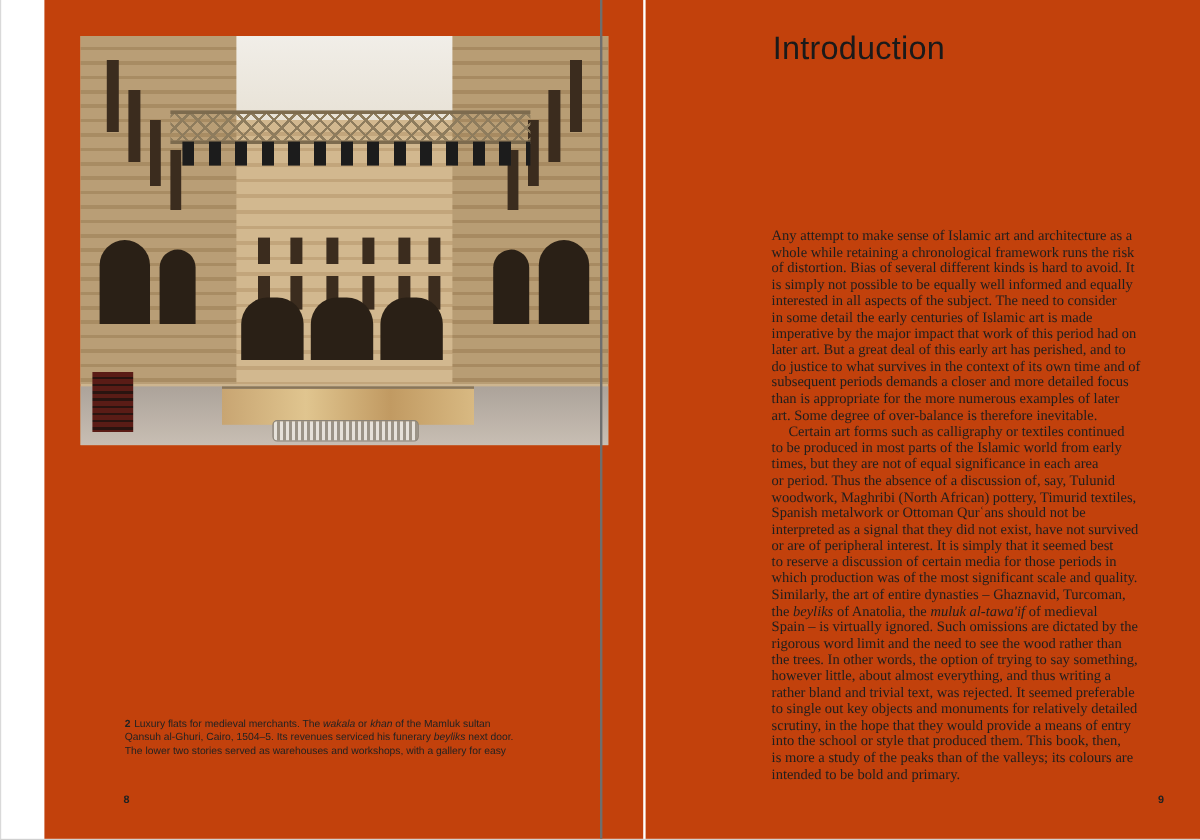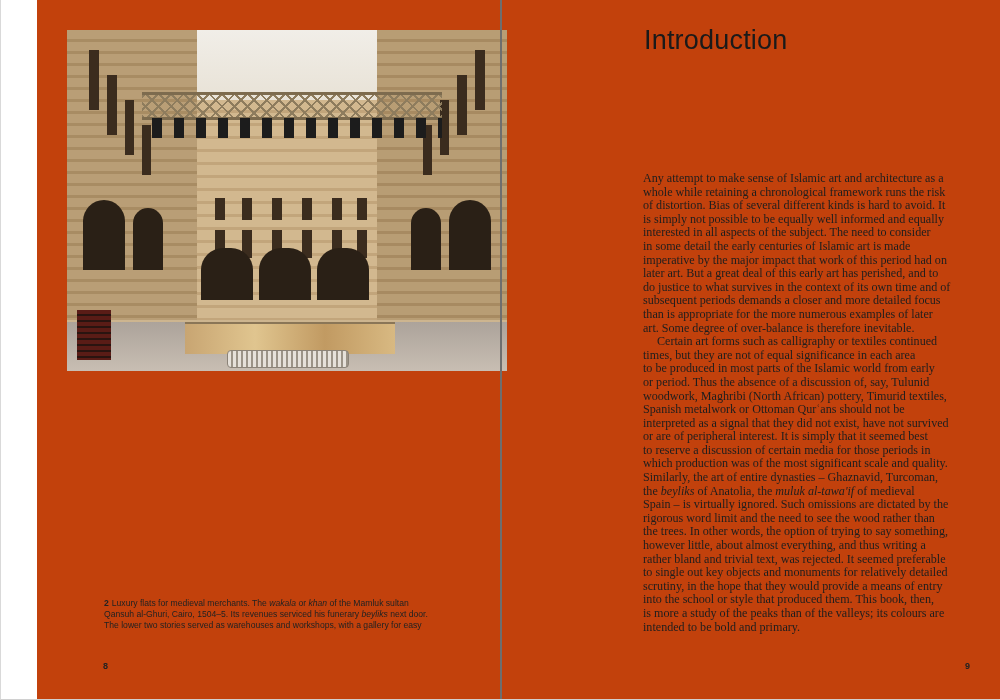--- a/index.html
+++ b/index.html
@@ -10,21 +10,21 @@
     }
     .spread {
       position: absolute; left: 0; top: 0; width: 1000px; height: 700px;
       background: #fff;
       border-left: 1px solid #d9d9d9;
       border-right: 1px solid #d9d9d9;
       border-bottom: 1px solid #d0d0d0;
       box-sizing: border-box;
     }
     .page { position: absolute; top: 0; height: 699px; background: #c2410c; margin-left: 36px; }
-    .page-left { left: 0; width: 499px; padding-left: 36px; }
+    .page-left { left: 0; width: 499px; }
     .page-right { left: 501px; width: 498px; }
     .gutter {
       position: absolute; left: 499px; top: 0; width: 2px; height: 699px;
       background: #6e6e6e;
     }
 
     
     .photo {
       position: absolute; left: 30px; top: 30px; width: 440px; height: 341px;
       overflow: hidden; background: #cdb58f;
@@ -70,21 +70,21 @@
     .pn-left { left: 66px; top: 661px; }
     .pn-right { left: 427px; top: 661px; }
 
     
     .title {
       position: absolute; left: 106px; top: 25px;
       font-family: "Liberation Sans", sans-serif; font-size: 27px; font-weight: normal;
       color: #1a1a1a; letter-spacing: 0.2px; margin: 0;
     }
     .body-text {
-      position: absolute; left: 105px; top: 172px; width: 330px;
+      position: absolute; left: 105px; top: 190px; width: 330px;
       font-family: "Liberation Serif", serif; font-size: 12.1px; line-height: 13.6px;
       color: #1e1e1e;
     }
     .body-text .line { display: block; white-space: nowrap; }
     .body-text .indent { padding-left: 14px; }
     .body-text i { }
   </style>
 </head>
 <body>
 
@@ -159,22 +159,22 @@
         <span class="line">in some detail the early centuries of Islamic art is made</span>
         <span class="line">imperative by the major impact that work of this period had on</span>
         <span class="line">later art. But a great deal of this early art has perished, and to</span>
         <span class="line">do justice to what survives in the context of its own time and of</span>
         <span class="line">subsequent periods demands a closer and more detailed focus</span>
         <span class="line">than is appropriate for the more numerous examples of later</span>
         <span class="line">art. Some degree of over-balance is therefore inevitable.</span>
       </div>
       <div>
         <span class="line indent">Certain art forms such as calligraphy or textiles continued</span>
+        <span class="line">to be produced in most parts of the Islamic world from early</span>
         <span class="line">times, but they are not of equal significance in each area</span>
-        <span class="line">to be produced in most parts of the Islamic world from early</span>
         <span class="line">or period. Thus the absence of a discussion of, say, Tulunid</span>
         <span class="line">woodwork, Maghribi (North African) pottery, Timurid textiles,</span>
         <span class="line">Spanish metalwork or Ottoman Qurʿans should not be</span>
         <span class="line">interpreted as a signal that they did not exist, have not survived</span>
         <span class="line">or are of peripheral interest. It is simply that it seemed best</span>
         <span class="line">to reserve a discussion of certain media for those periods in</span>
         <span class="line">which production was of the most significant scale and quality.</span>
         <span class="line">Similarly, the art of entire dynasties – Ghaznavid, Turcoman,</span>
         <span class="line">the <i>beyliks</i> of Anatolia, the <i>muluk al-tawa'if</i> of medieval</span>
         <span class="line">Spain – is virtually ignored. Such omissions are dictated by the</span>

